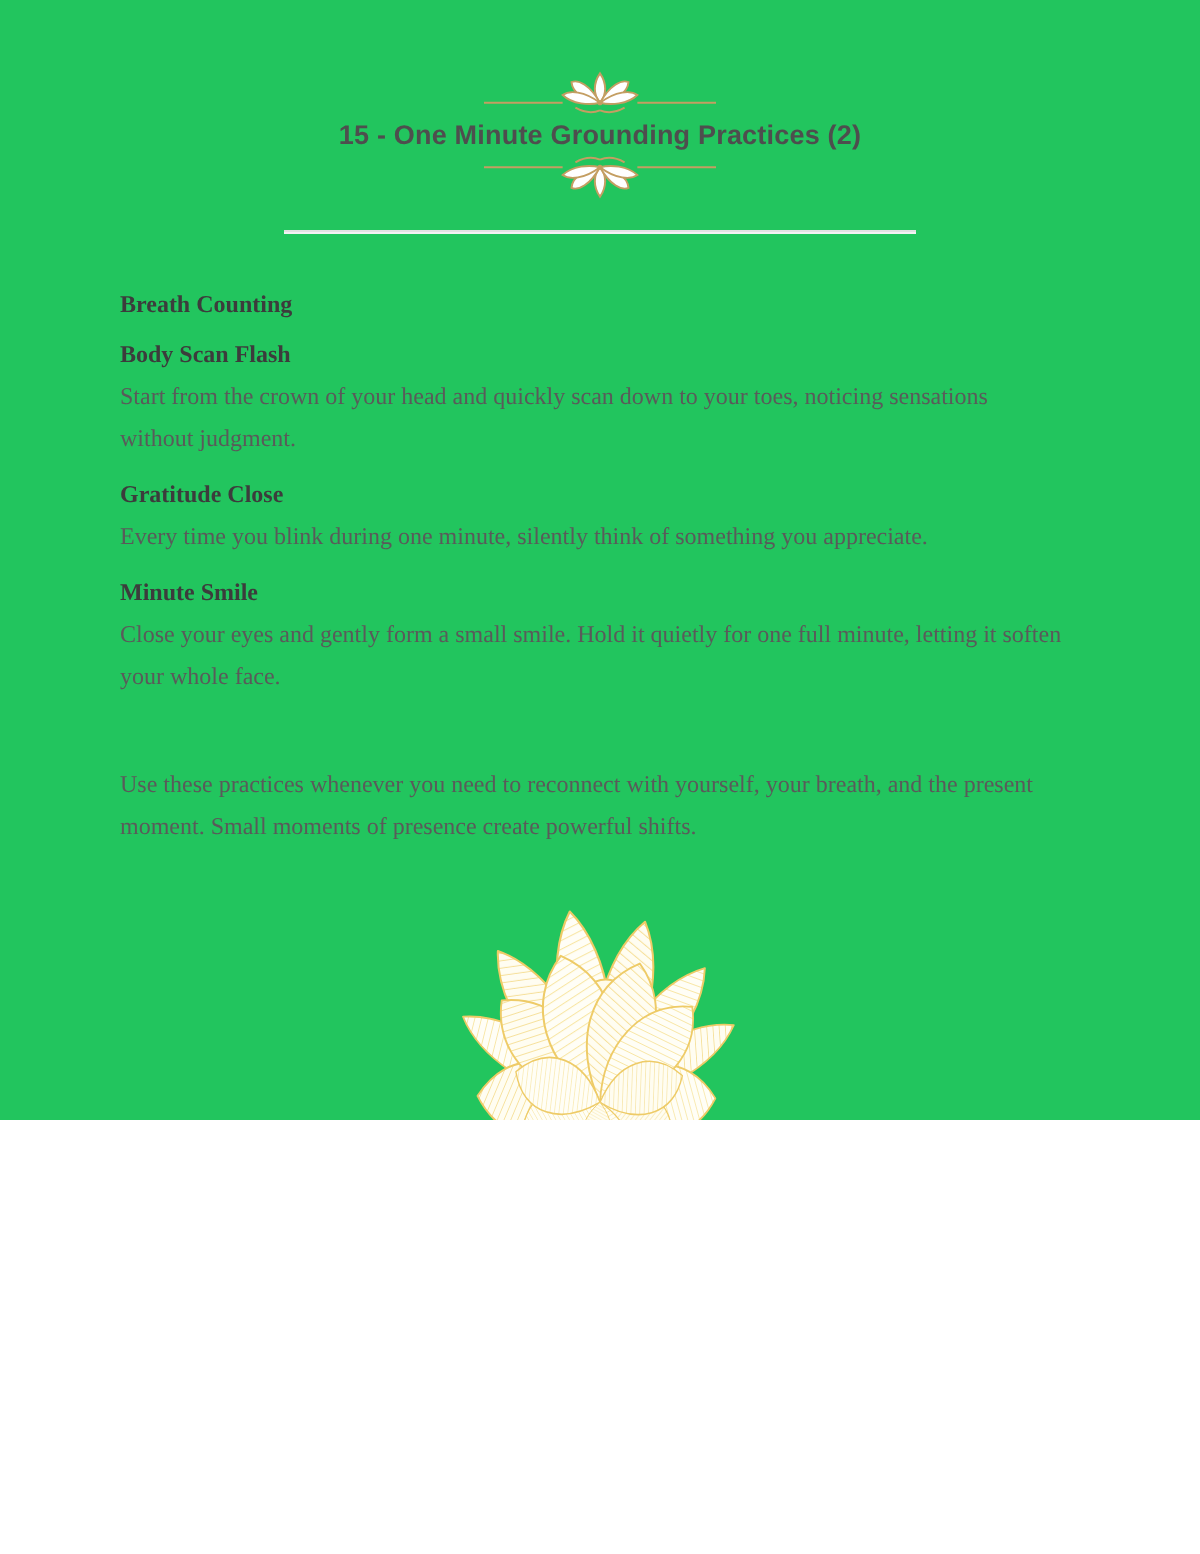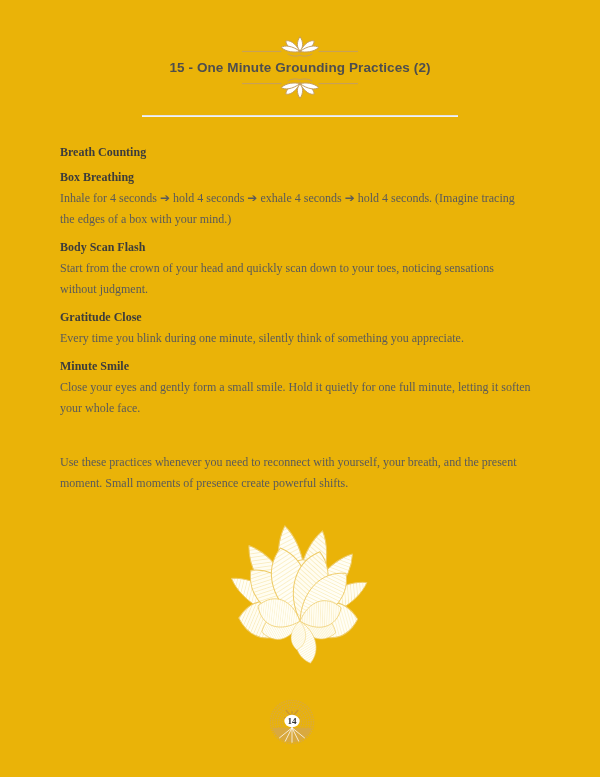--- a/index.html
+++ b/index.html
@@ -1,21 +1,21 @@
 <!DOCTYPE html>
 <html><head>
 <meta charset="utf-8">
 <style>
   html, body { margin: 0; padding: 0; background: #ffffff; }
   .page {
     position: relative;
     width: 600px;
-    height: 777px;
+    height: 560px;
     margin: 0 auto;
-    background: #eab308;
+    background: #22c55e;
     overflow: hidden;
     font-family: "Liberation Serif", "DejaVu Serif", serif;
   }
   
   .header { padding-top: 33px; text-align: center; }
   .ornament { display: block; margin: 0 auto; }
   .ornament.flipped { transform: scaleY(-1); }
   .page-title {
     margin: 1px 0 1px 0;
     font-family: "Liberation Sans", "DejaVu Sans", sans-serif;
@@ -97,25 +97,20 @@
 
     <div class="divider"></div>
   </div>
 
   <div class="content">
 
     <div class="section">
       <h3 class="section-heading">Breath Counting</h3>
     </div>
 
-    <div class="section">
-      <h3 class="section-heading">Box Breathing</h3>
-      <p class="section-body">Inhale for 4 seconds ➔ hold 4 seconds ➔ exhale 4 seconds ➔ hold 4 seconds. (Imagine tracing
-the edges of a box with your mind.)</p>
-    </div>
 
     <div class="section">
       <h3 class="section-heading">Body Scan Flash</h3>
       <p class="section-body">Start from the crown of your head and quickly scan down to your toes, noticing sensations
 without judgment.</p>
     </div>
 
     <div class="section">
       <h3 class="section-heading">Gratitude Close</h3>
       <p class="section-body">Every time you blink during one minute, silently think of something you appreciate.</p>

